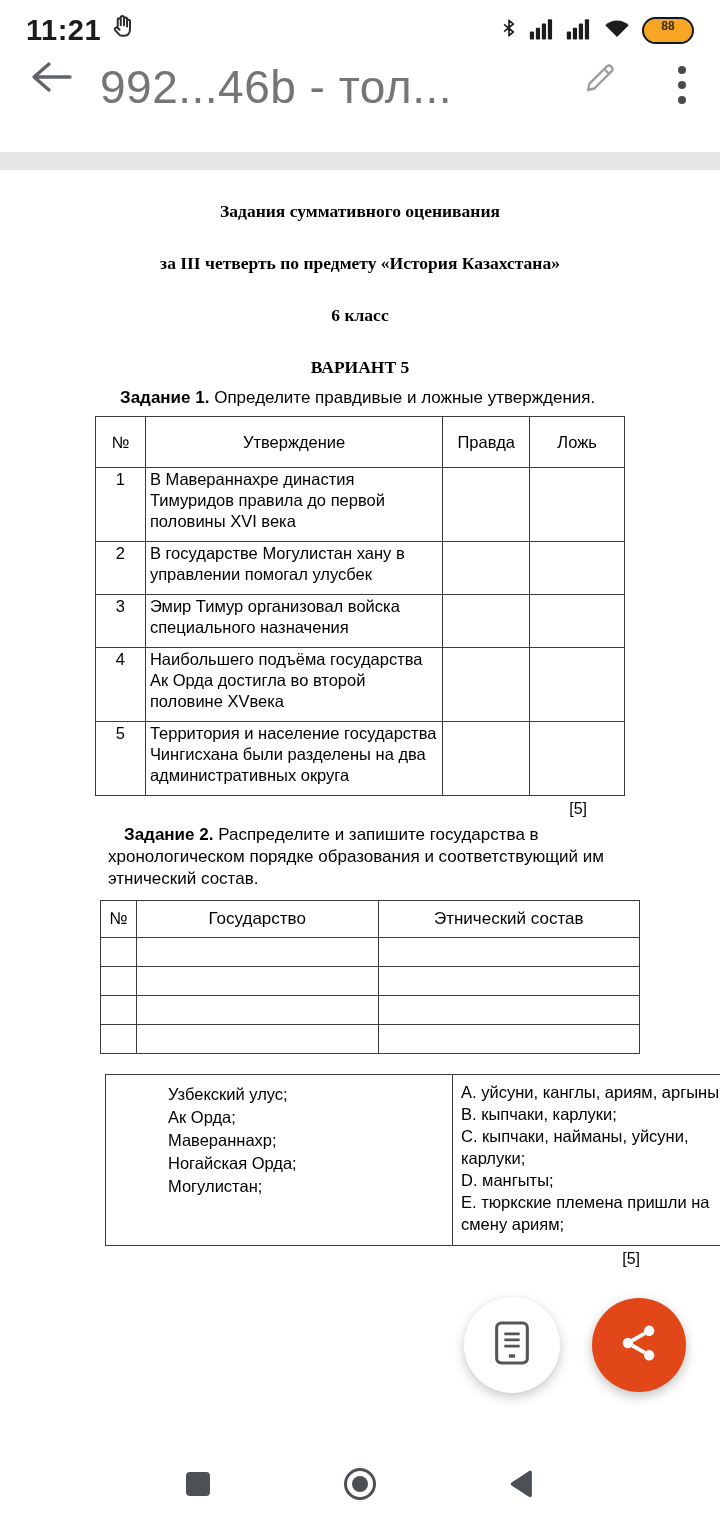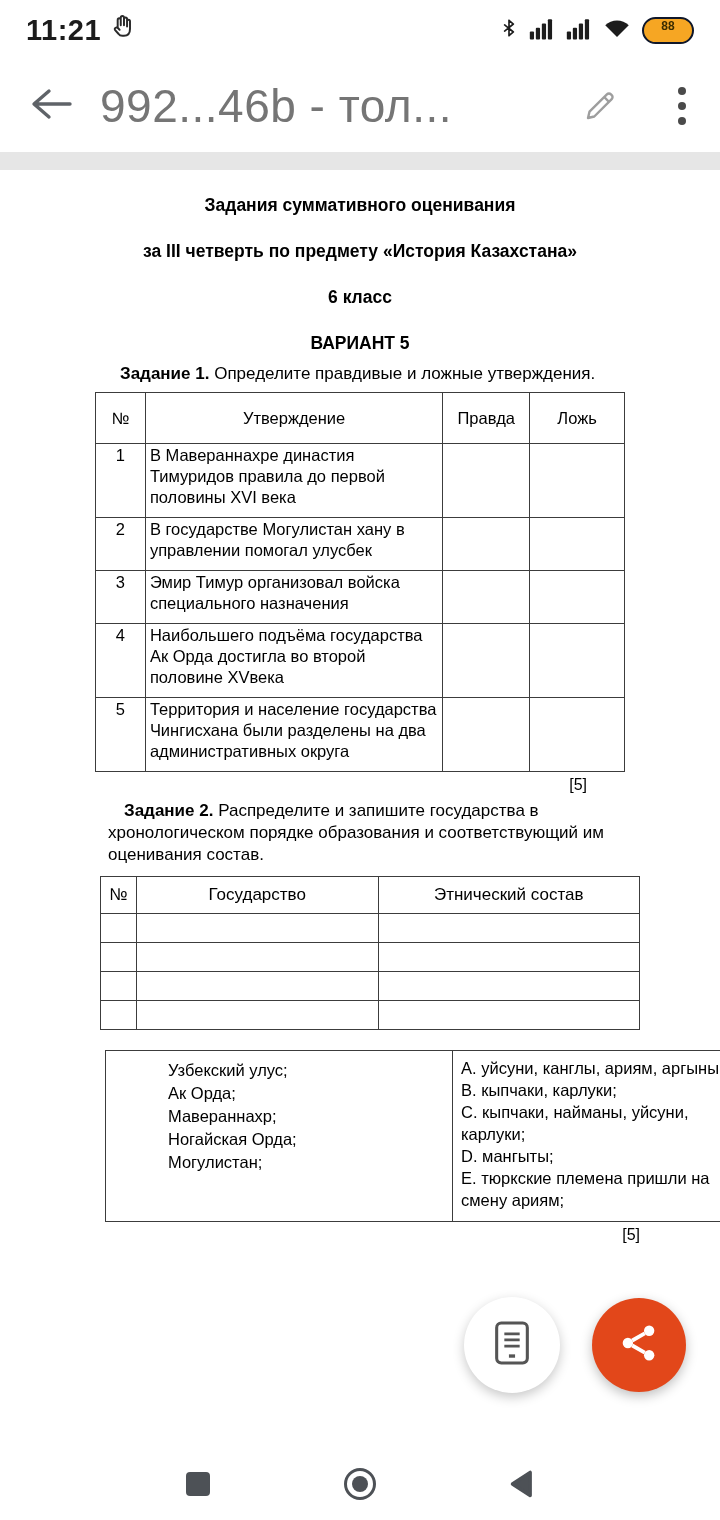--- a/index.html
+++ b/index.html
@@ -9,30 +9,30 @@
   .status-bar{position:absolute;top:0;left:0;width:720px;height:60px;display:flex;
               align-items:center;justify-content:space-between;padding:0 26px;box-sizing:border-box;gap:28px;}
   .sb-left{display:flex;align-items:center;gap:10px;}
   .sb-time{font-size:29px;font-weight:600;color:#1c1c1c;letter-spacing:.5px;}
   .sb-right{display:flex;align-items:center;gap:11px;}
   .batt-pill{min-width:52px;height:27px;border-radius:14px;border:2px solid #0f172a;
              display:flex;justify-content:center;font-size:12px;
              font-weight:700;color:#3a2c00;box-sizing:border-box;padding:0 6px;}
   
   .app-header{position:absolute;top:60px;left:0;width:720px;height:92px;background:#fff;
-              display:flex;align-items:center;padding:0 28px;box-sizing:border-box;}
+              display:flex;align-items:flex-start;padding:0 28px;box-sizing:border-box;}
   .hdr-title{flex:1;margin-left:26px;font-size:46px;color:#757575;white-space:nowrap;
              overflow:hidden;letter-spacing:.5px;}
   .hdr-edit{margin-right:54px;display:flex;align-items:center;}
   .menu-dots{display:flex;flex-direction:column;gap:7px;padding:6px;}
   .menu-dots i{width:8px;height:8px;border-radius:50%;background:#4a4a4a;display:block;}
   .hdr-band{position:absolute;top:152px;left:0;width:720px;height:18px;background:#e6e6e6;}
   
   .doc{position:absolute;top:170px;left:0;width:720px;height:1286px;background:#fff;}
-  .doc-title{margin-top:24px;text-align:center;font-weight:bold;font-size:17.5px;line-height:22px;color:#000;}
+  .doc-title{margin-top:30px;text-align:center;font-weight:bold;font-size:17.5px;line-height:22px;color:#000;font-family:Liberation Serif, serif;}
   .para{font-size:17px;line-height:22px;color:#000;}
   .para-1{margin:9px 90px 7px 120px;}
   .para-2{margin:6px 80px 10px 108px;text-indent:16px;}
   .b{font-weight:bold;margin-top:17px;}
   table{border-collapse:collapse;}
   .t1{margin-left:95px;width:530px;font-size:16.5px;color:#000;}
   .t1 th,.t1 td{border:1px solid #3c3c3c;}
   .t1 th{font-weight:normal;height:48px;text-align:center;}
   .t1 td.num{text-align:center;vertical-align:top;padding-top:2px;}
   .t1 td.stm{padding:1px 3px 9px 4px;line-height:21px;vertical-align:top;}
@@ -173,21 +173,21 @@
       <tr>
         <td class="num">5</td>
         <td class="stm">Территория и население государства Чингисхана были разделены на два административных округа</td>
         <td></td>
         <td></td>
       </tr>
     </tbody>
       </table>
     <div class="score">[5]</div>
 
-    <div class="para para-2"><span class="b">Задание 2.</span><span> Распределите и запишите государства в хронологическом порядке образования и соответствующий им оценивания состав.</span></div>
+    <div class="para para-2"><span class="b">Задание 2.</span><span> Распределите и запишите государства в хронологическом порядке образования и соответствующий им этнический состав.</span></div>
 
     <table class="t2">
       <colgroup>
           <col style="width:36px">
           <col style="width:242px">
           <col style="width:262px">
         </colgroup>
       <tbody>
           <tr>
         <th>№</th>

